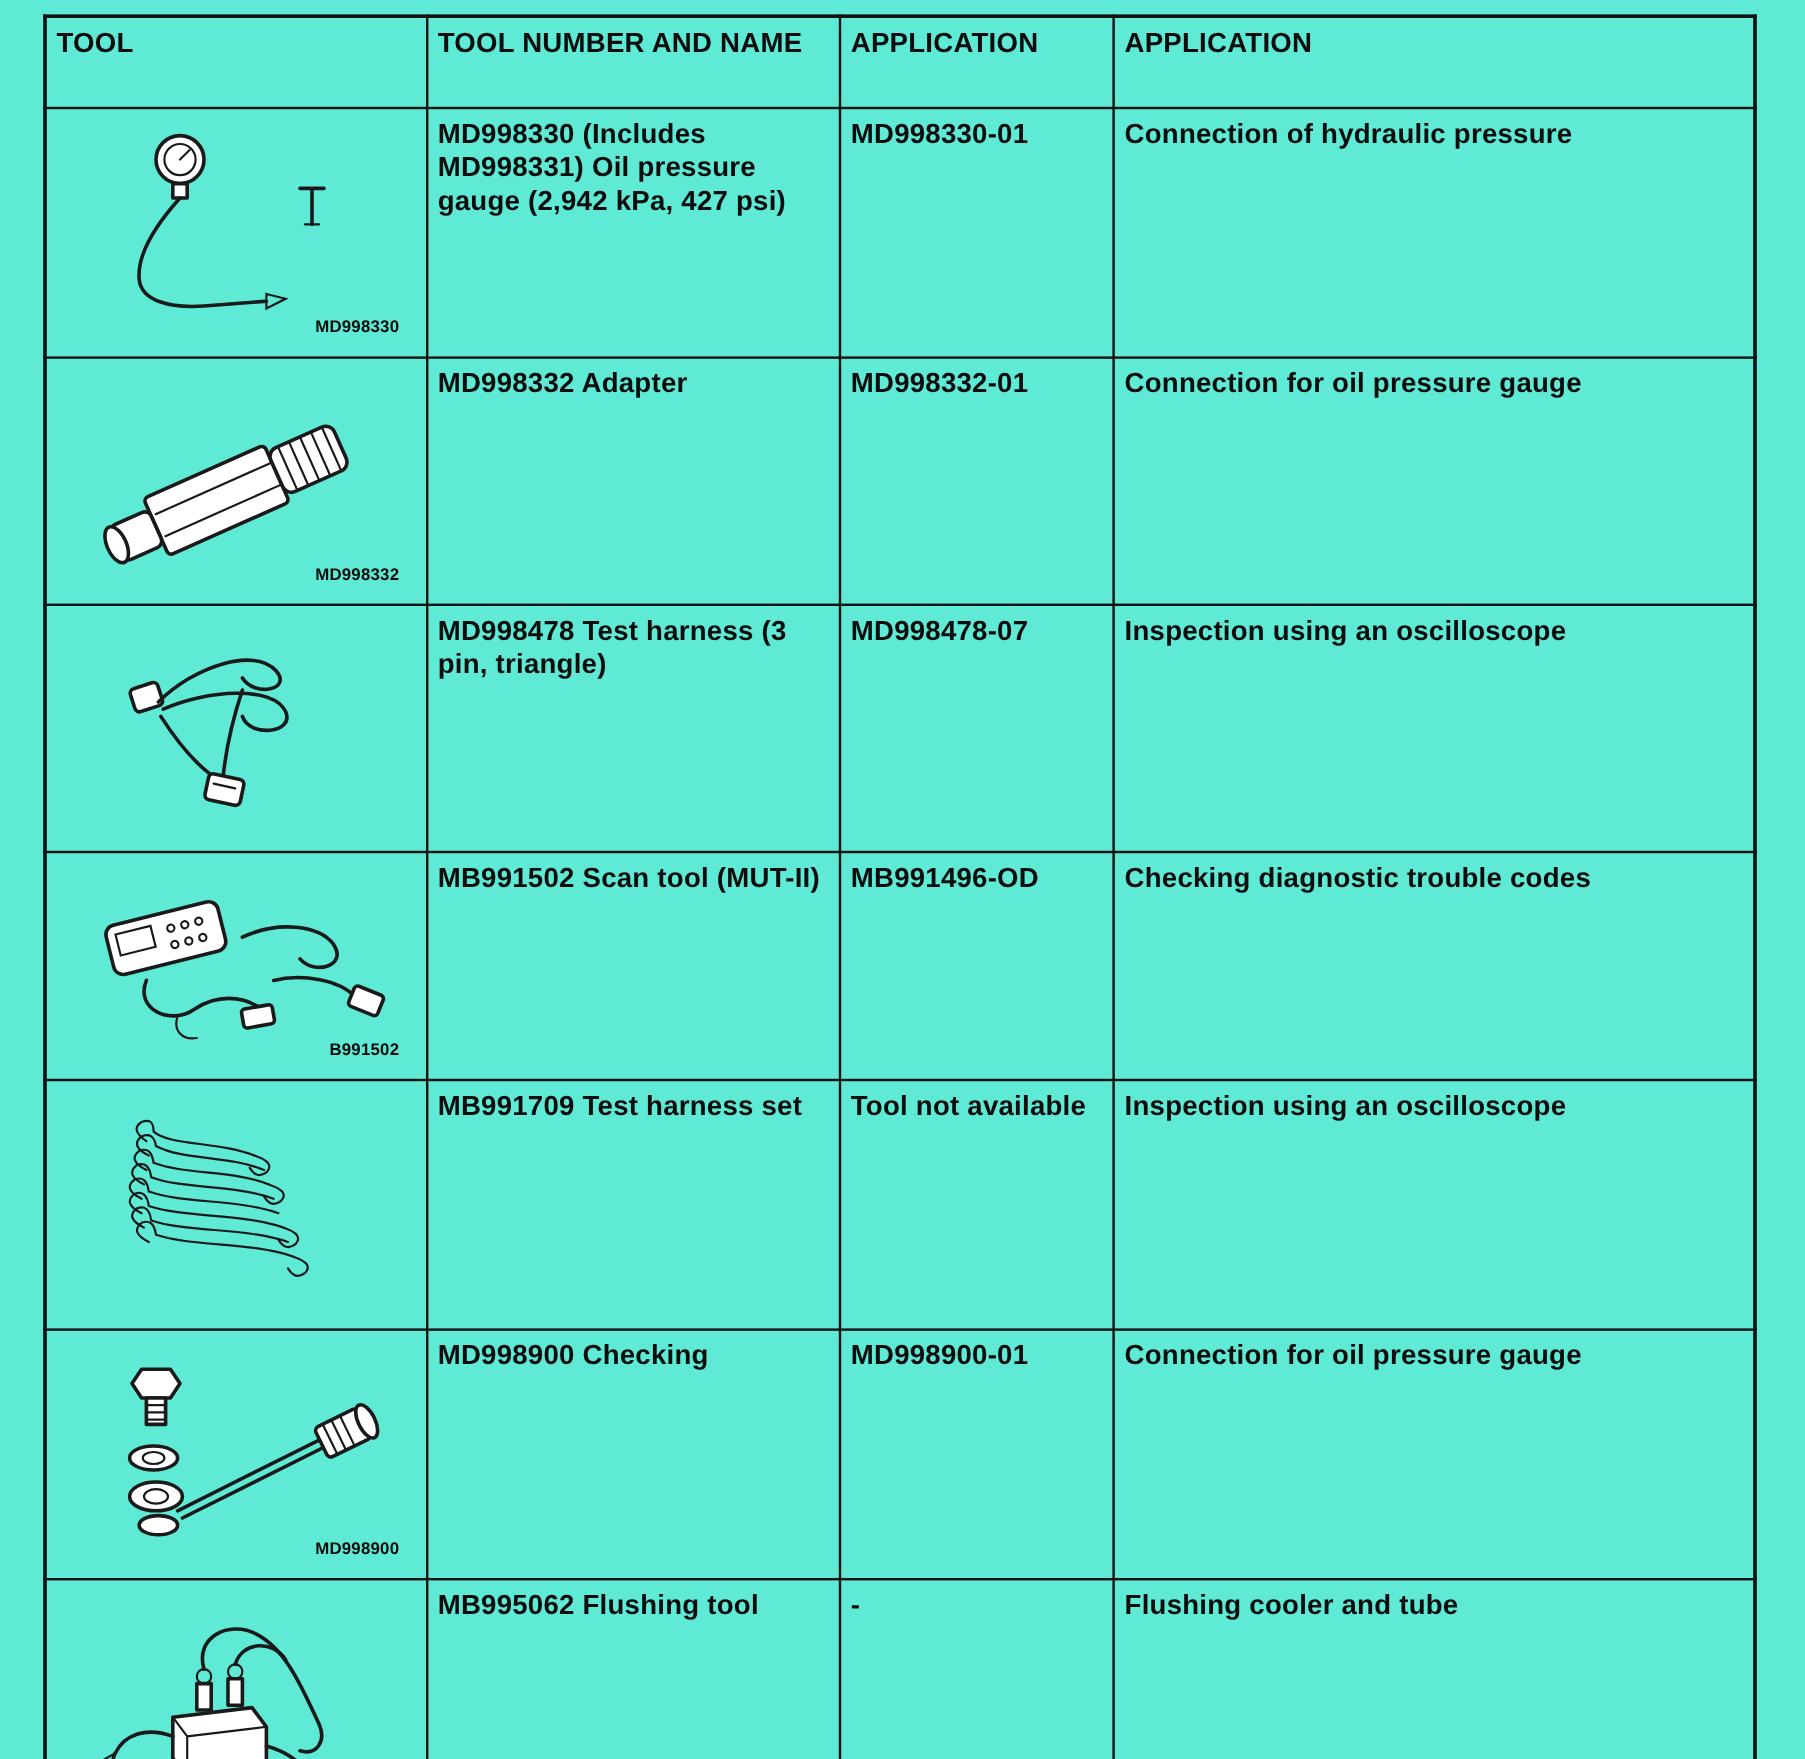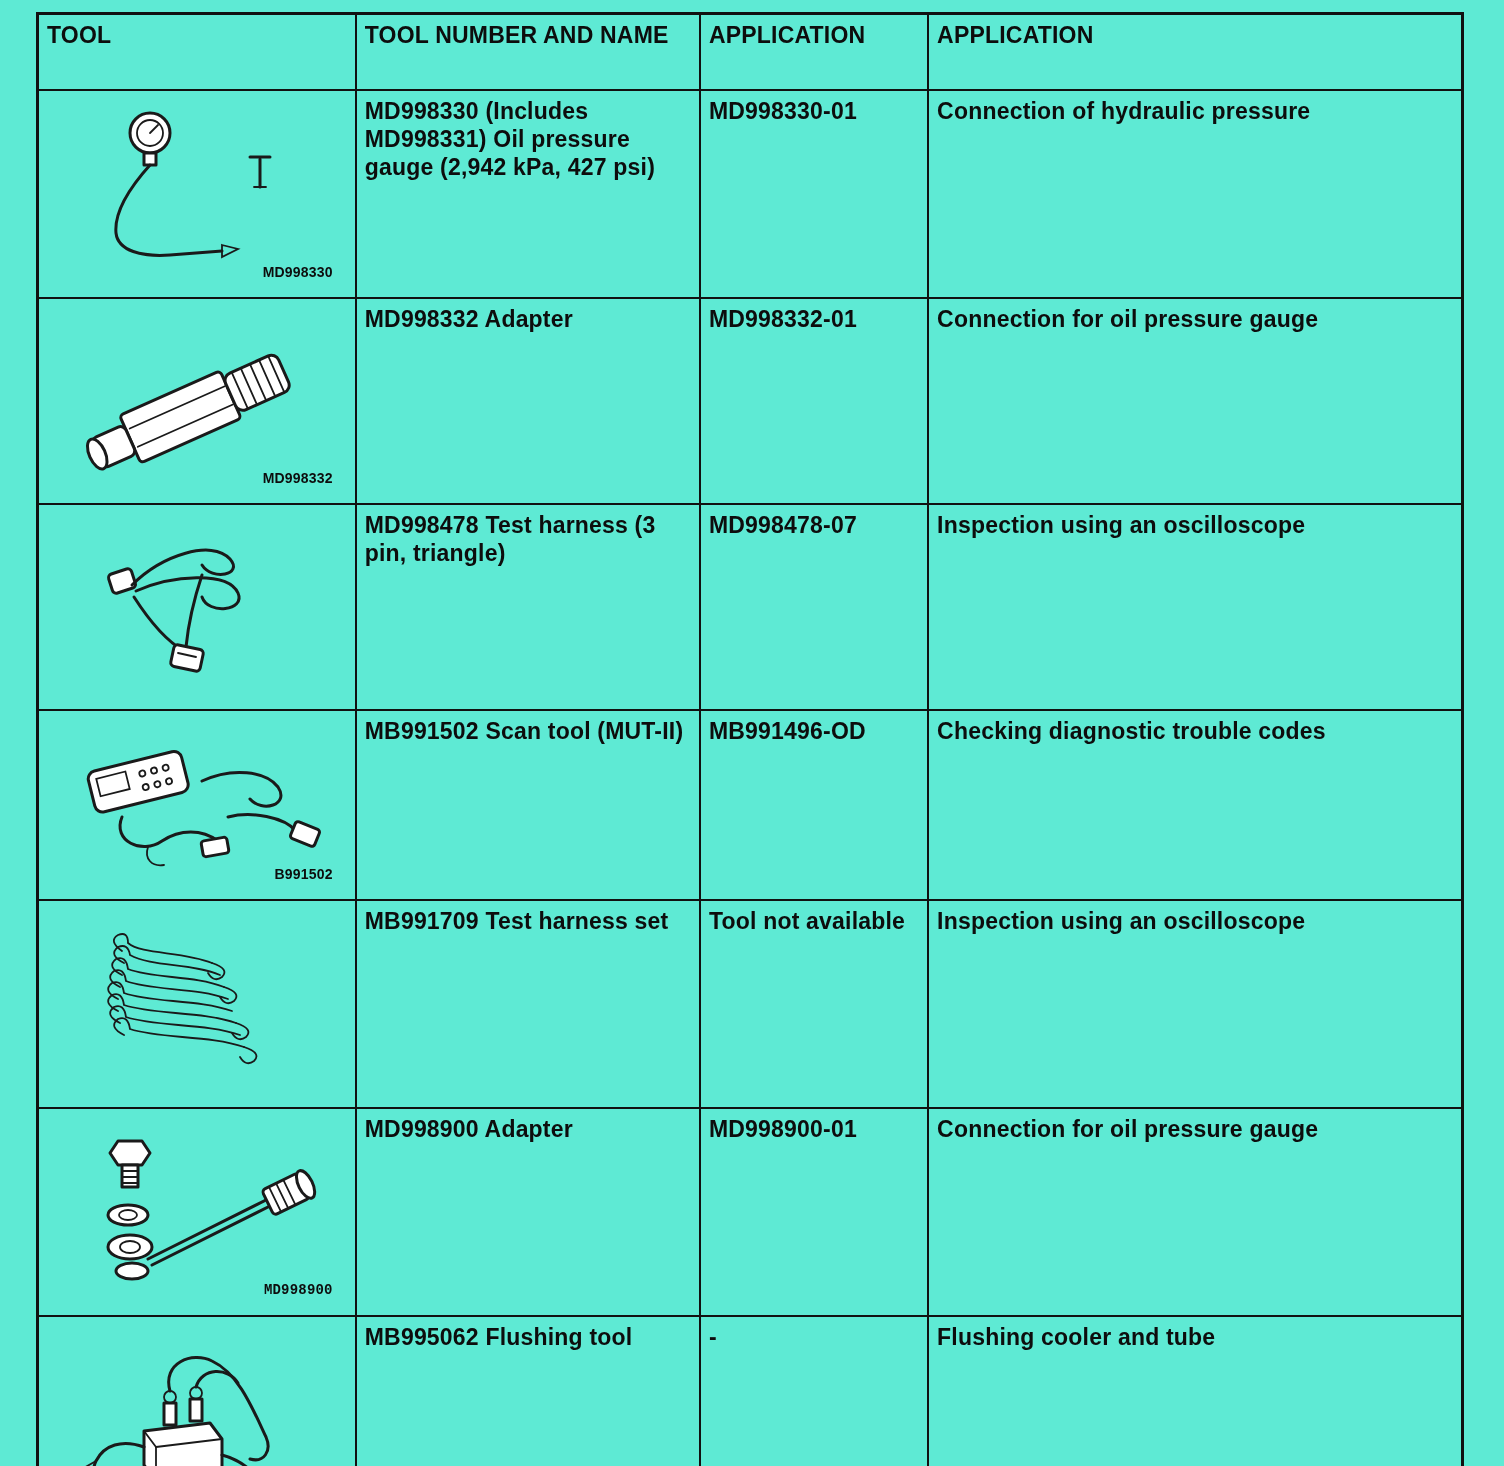--- a/index.html
+++ b/index.html
@@ -60,21 +60,21 @@
     bottom: 10px;
     font-size: 14px;
     font-weight: bold;
     color: #0d0d0d;
   }
   .r1 .ill-wrap { height: 190px; text-align: right; }
   .r2 .ill-wrap { height: 188px; }
   .r3 .ill-wrap { height: 188px; }
   .r4 .ill-wrap { height: 172px; }
   .r5 .ill-wrap { height: 190px; }
-  .r6 .ill-wrap { height: 190px; font-family: Liberation Mono, monospace; }
+  .r6 .ill-wrap { height: 190px; }
   .r7 .ill-wrap { height: 188px; }
   .sk { stroke: #1a1a1a; stroke-width: 3; fill: none; stroke-linecap: round; stroke-linejoin: round; }
   .sk-thin { stroke: #1a1a1a; stroke-width: 1.8; fill: none; stroke-linecap: round; }
   .sk-fill { stroke: #1a1a1a; stroke-width: 3; fill: #ffffff; stroke-linejoin: round; }
 </style>
 </head>
 <body>
 
 <div class="page">
   <table class="tools">
@@ -236,21 +236,21 @@
                 <rect class="sk-fill" x="214" y="62" width="40" height="28" rx="4"></rect>
                 <line class="sk-thin" x1="222" y1="63" x2="222" y2="89"></line>
                 <line class="sk-thin" x1="230" y1="63" x2="230" y2="89"></line>
                 <line class="sk-thin" x1="238" y1="63" x2="238" y2="89"></line>
                 <ellipse class="sk-fill" cx="256" cy="76" rx="7" ry="15"></ellipse>
               </g>
             </svg>
             <div class="ill-caption">MD998900</div>
           </div>
         </td>
-        <td>MD998900 Adapter</td>
+        <td>MD998900 Checking</td>
         <td>MD998900-01</td>
         <td>Connection for oil pressure gauge</td>
       </tr>
 
       <tr class="r7">
         <td class="tool-cell">
           <div class="ill-wrap">
             <svg width="290" height="180" viewBox="0 0 290 180">
               <polygon class="sk-fill" points="92,104 158,96 170,112 170,146 104,154 92,138"></polygon>
               <line class="sk-thin" x1="92" y1="104" x2="104" y2="120"></line>

